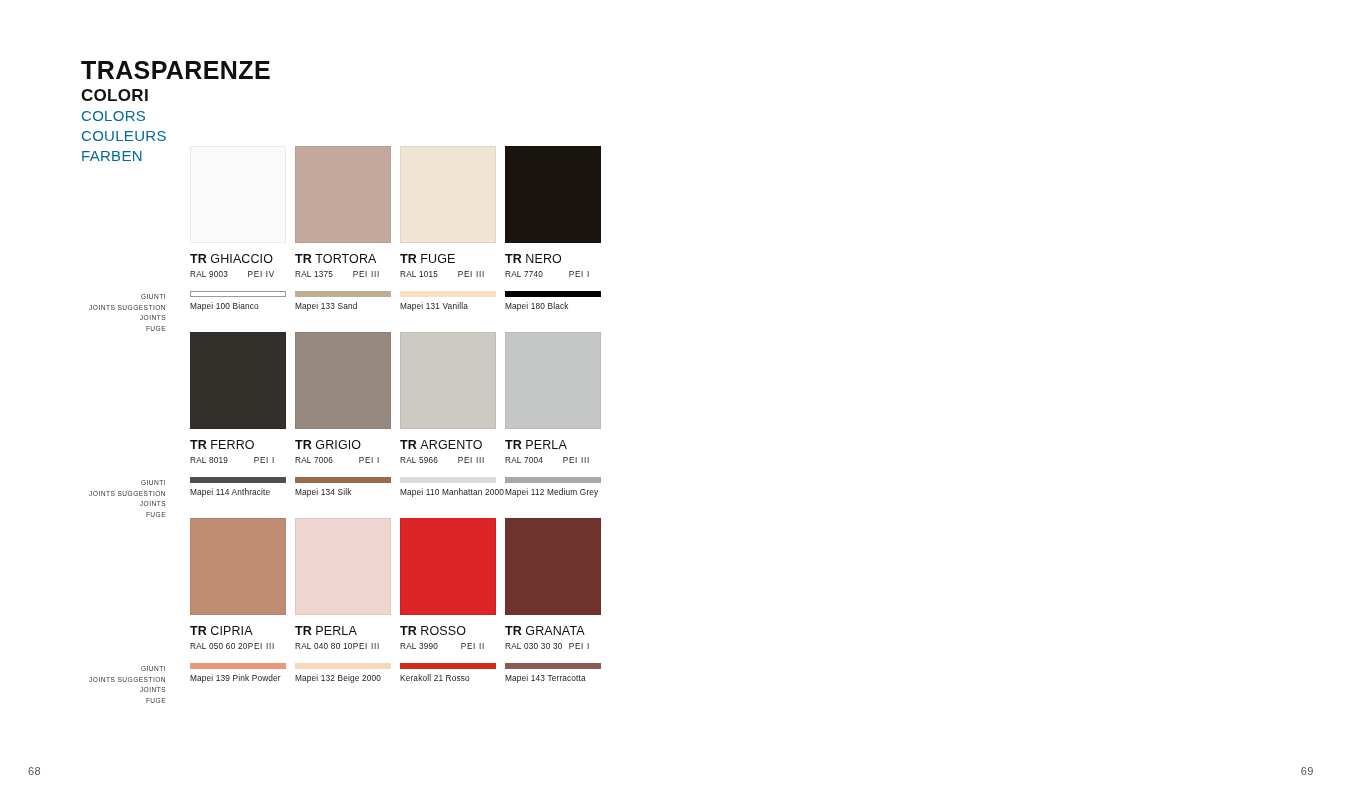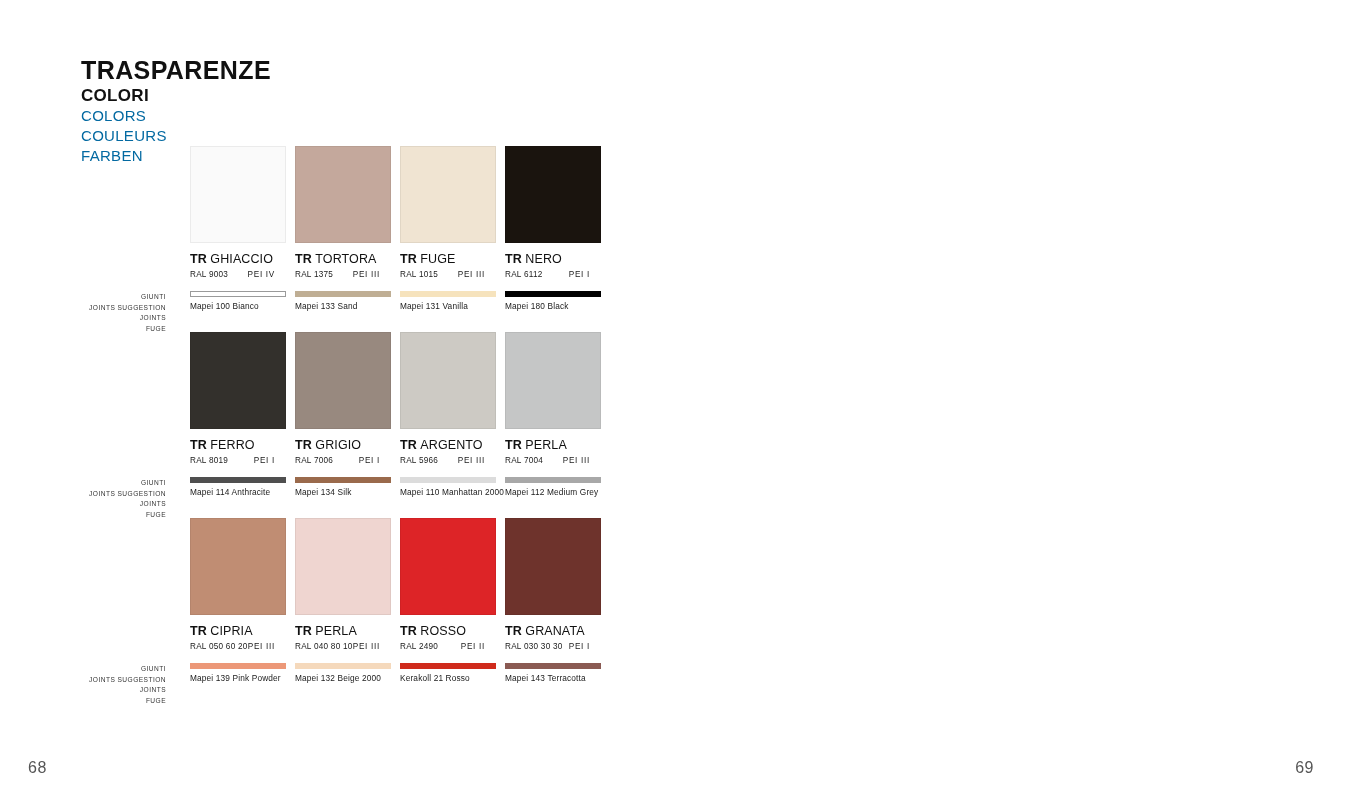--- a/index.html
+++ b/index.html
@@ -30,21 +30,21 @@
   .title-tr { font-size: 15px; font-weight: normal; letter-spacing: 0.3px;
     line-height: 1.32; color: #0369a1; }
 
   
   .page { position: absolute; top: 0; height: 807px; }
   .page-left  { left: 0;   width: 678px; }
   .page-right { left: 678px; width: 678px; }
 
   .page-number {
     position: absolute; bottom: 30px;
-    font-size: 16px; color: #555; letter-spacing: 0.5px;
+    font-size: 11px; color: #555; letter-spacing: 0.5px;
   }
   .page-left .page-number  { left: 28px; }
   .page-right .page-number { right: 42px; }
 
   
   .rows { position: absolute; }
   .rows-left  { left: 190px; top: 146px; width: 420px; }
 
   .color-row { position: relative; margin-bottom: 21px; }
   .row-inner { display: flex; }
@@ -163,21 +163,21 @@
                 </div>
               </div>
               <div class="grout-bar" style="background: rgb(246, 227, 189);"></div>
               <div class="grout-name">Mapei 131 Vanilla</div>
             </div>
             <div class="swatch-cell">
               <div class="swatch" style="background: rgb(26, 20, 14);"></div>
               <div class="meta">
                 <div class="name-line"><span class="name-tr">TR</span> <span class="name-word">NERO</span></div>
                 <div class="ral-line">
-                  <span>RAL 6112</span>
+                  <span>RAL 7740</span>
                   <span class="pei">PEI I</span>
                 </div>
               </div>
               <div class="grout-bar" style="background: rgb(0, 0, 0);"></div>
               <div class="grout-name">Mapei 180 Black</div>
             </div>
           </div>
           <div class="giunti giunti-left" style="top: 146px; right: 444px;">
             <div>GIUNTI</div>
             <div>JOINTS SUGGESTION</div>
@@ -267,21 +267,21 @@
                 </div>
               </div>
               <div class="grout-bar" style="background: rgb(245, 217, 188);"></div>
               <div class="grout-name">Mapei 132 Beige 2000</div>
             </div>
             <div class="swatch-cell">
               <div class="swatch" style="background: rgb(221, 36, 39);"></div>
               <div class="meta">
                 <div class="name-line"><span class="name-tr">TR</span> <span class="name-word">ROSSO</span></div>
                 <div class="ral-line">
-                  <span>RAL 2490</span>
+                  <span>RAL 3990</span>
                   <span class="pei">PEI II</span>
                 </div>
               </div>
               <div class="grout-bar" style="background: rgb(207, 42, 28);"></div>
               <div class="grout-name">Kerakoll 21 Rosso</div>
             </div>
             <div class="swatch-cell">
               <div class="swatch" style="background: rgb(110, 51, 44);"></div>
               <div class="meta">
                 <div class="name-line"><span class="name-tr">TR</span> <span class="name-word">GRANATA</span></div>

